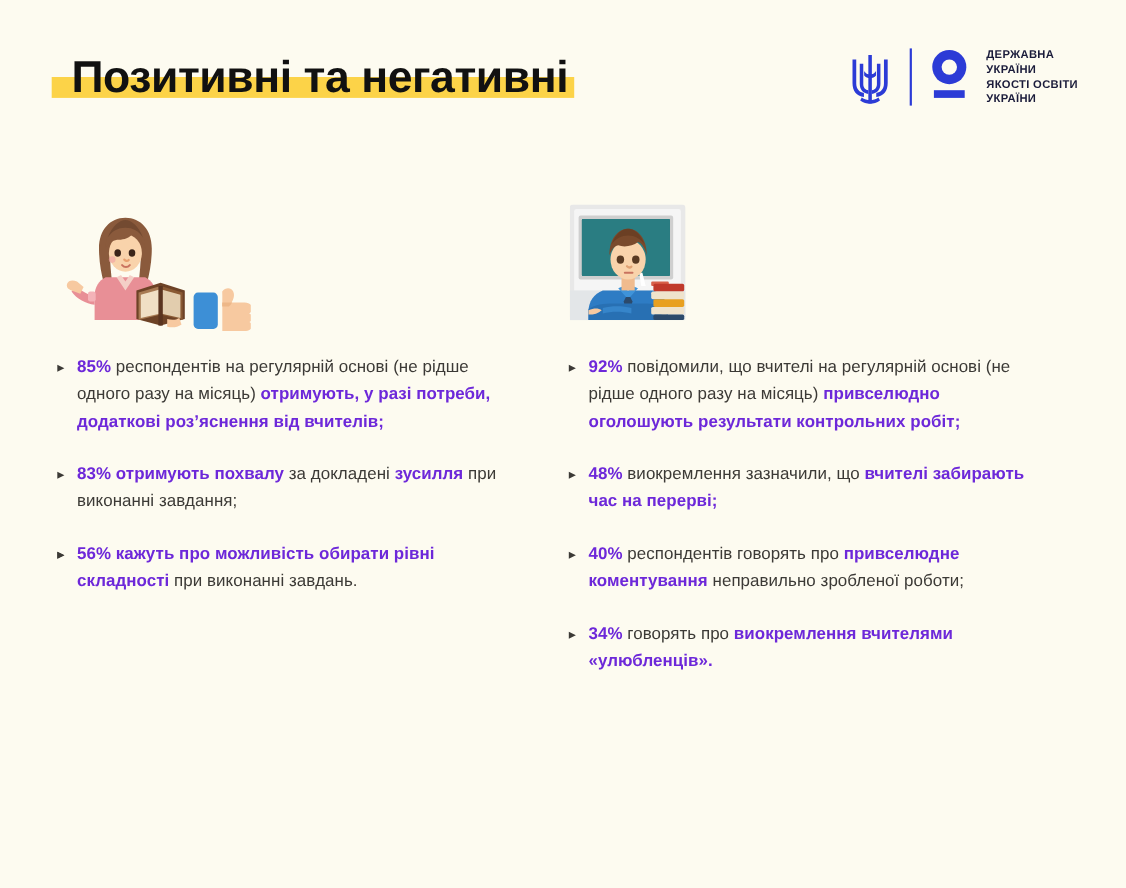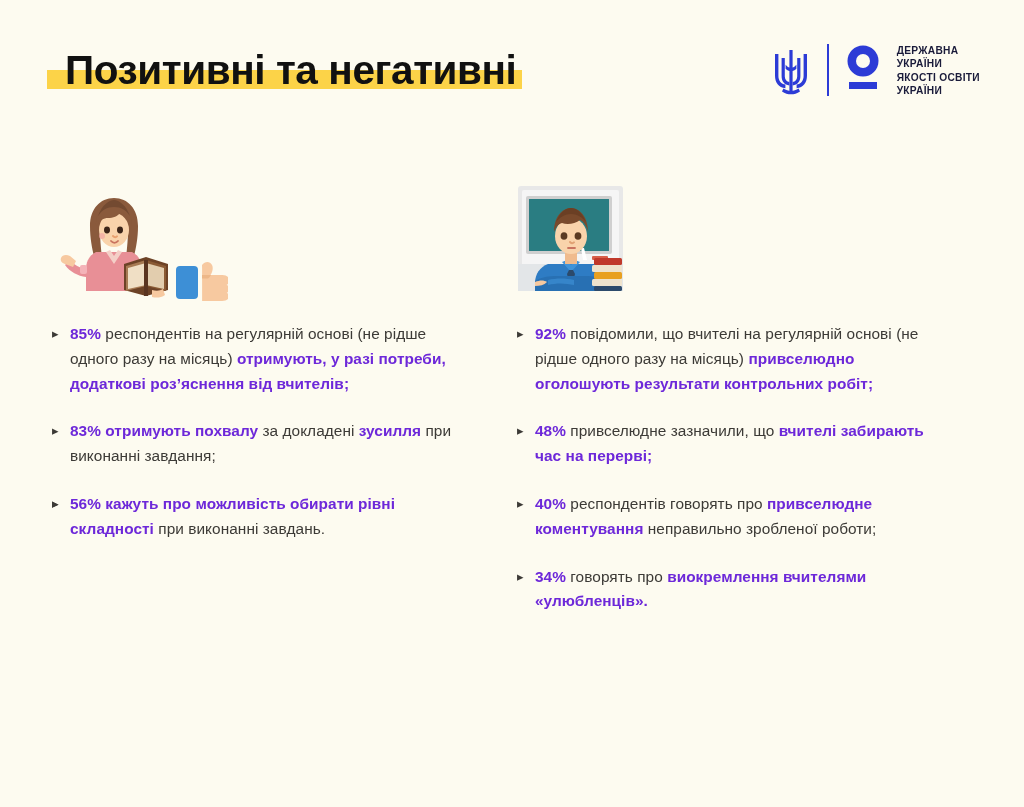--- a/index.html
+++ b/index.html
@@ -299,21 +299,21 @@
     </div>
   </div>
 
   <div class="col col-right">
     <div class="bullet-item">
       <span class="bullet-marker">▸</span>
       <span><b>92%</b><span> повідомили, що вчителі на регулярній основі (не рідше одного разу на місяць) </span><b>привселюдно оголошують результати контрольних робіт;</b></span>
     </div>
     <div class="bullet-item">
       <span class="bullet-marker">▸</span>
-      <span><b>48%</b><span> привселюдне зазначили, що </span><b>вчителі забирають час на перерві;</b></span>
+      <span><b>48%</b><span> виокремлення зазначили, що </span><b>вчителі забирають час на перерві;</b></span>
     </div>
     <div class="bullet-item">
       <span class="bullet-marker">▸</span>
       <span><b>40%</b><span> респондентів говорять про </span><b>привселюдне коментування</b><span> неправильно зробленої роботи;</span></span>
     </div>
     <div class="bullet-item">
       <span class="bullet-marker">▸</span>
       <span><b>34%</b><span> говорять про </span><b>виокремлення вчителями «улюбленців».</b></span>
     </div>
   </div>

